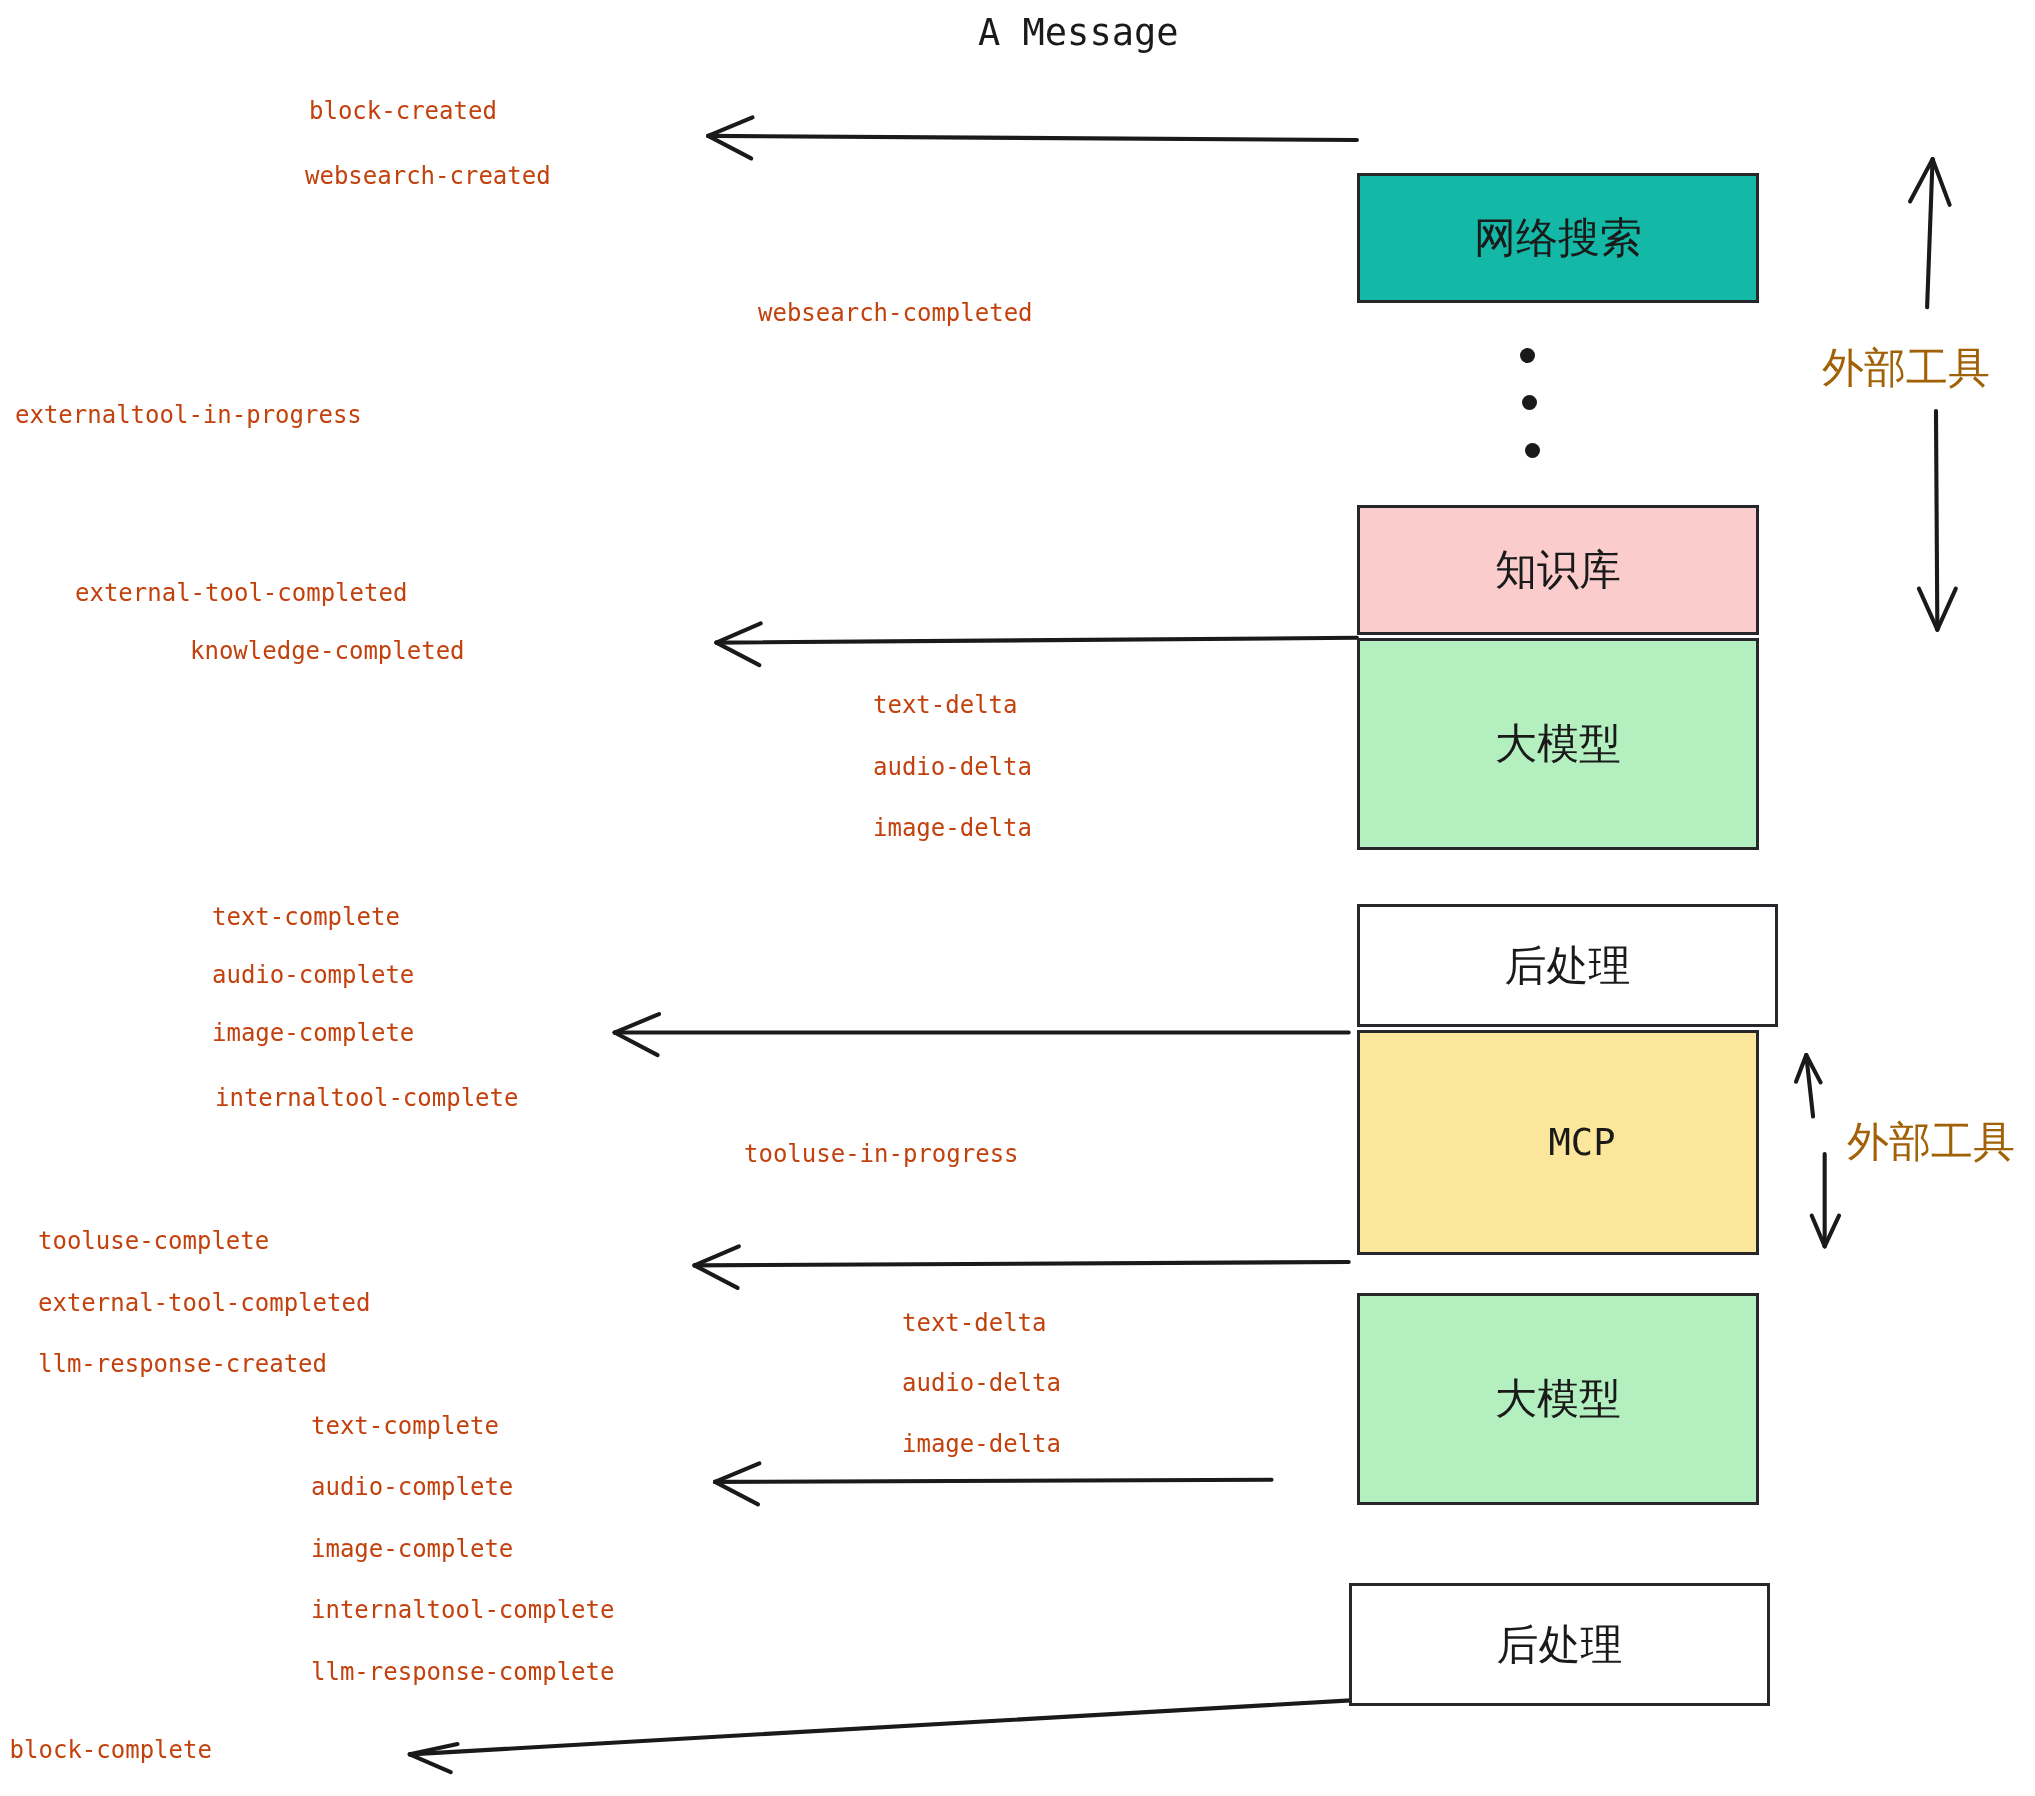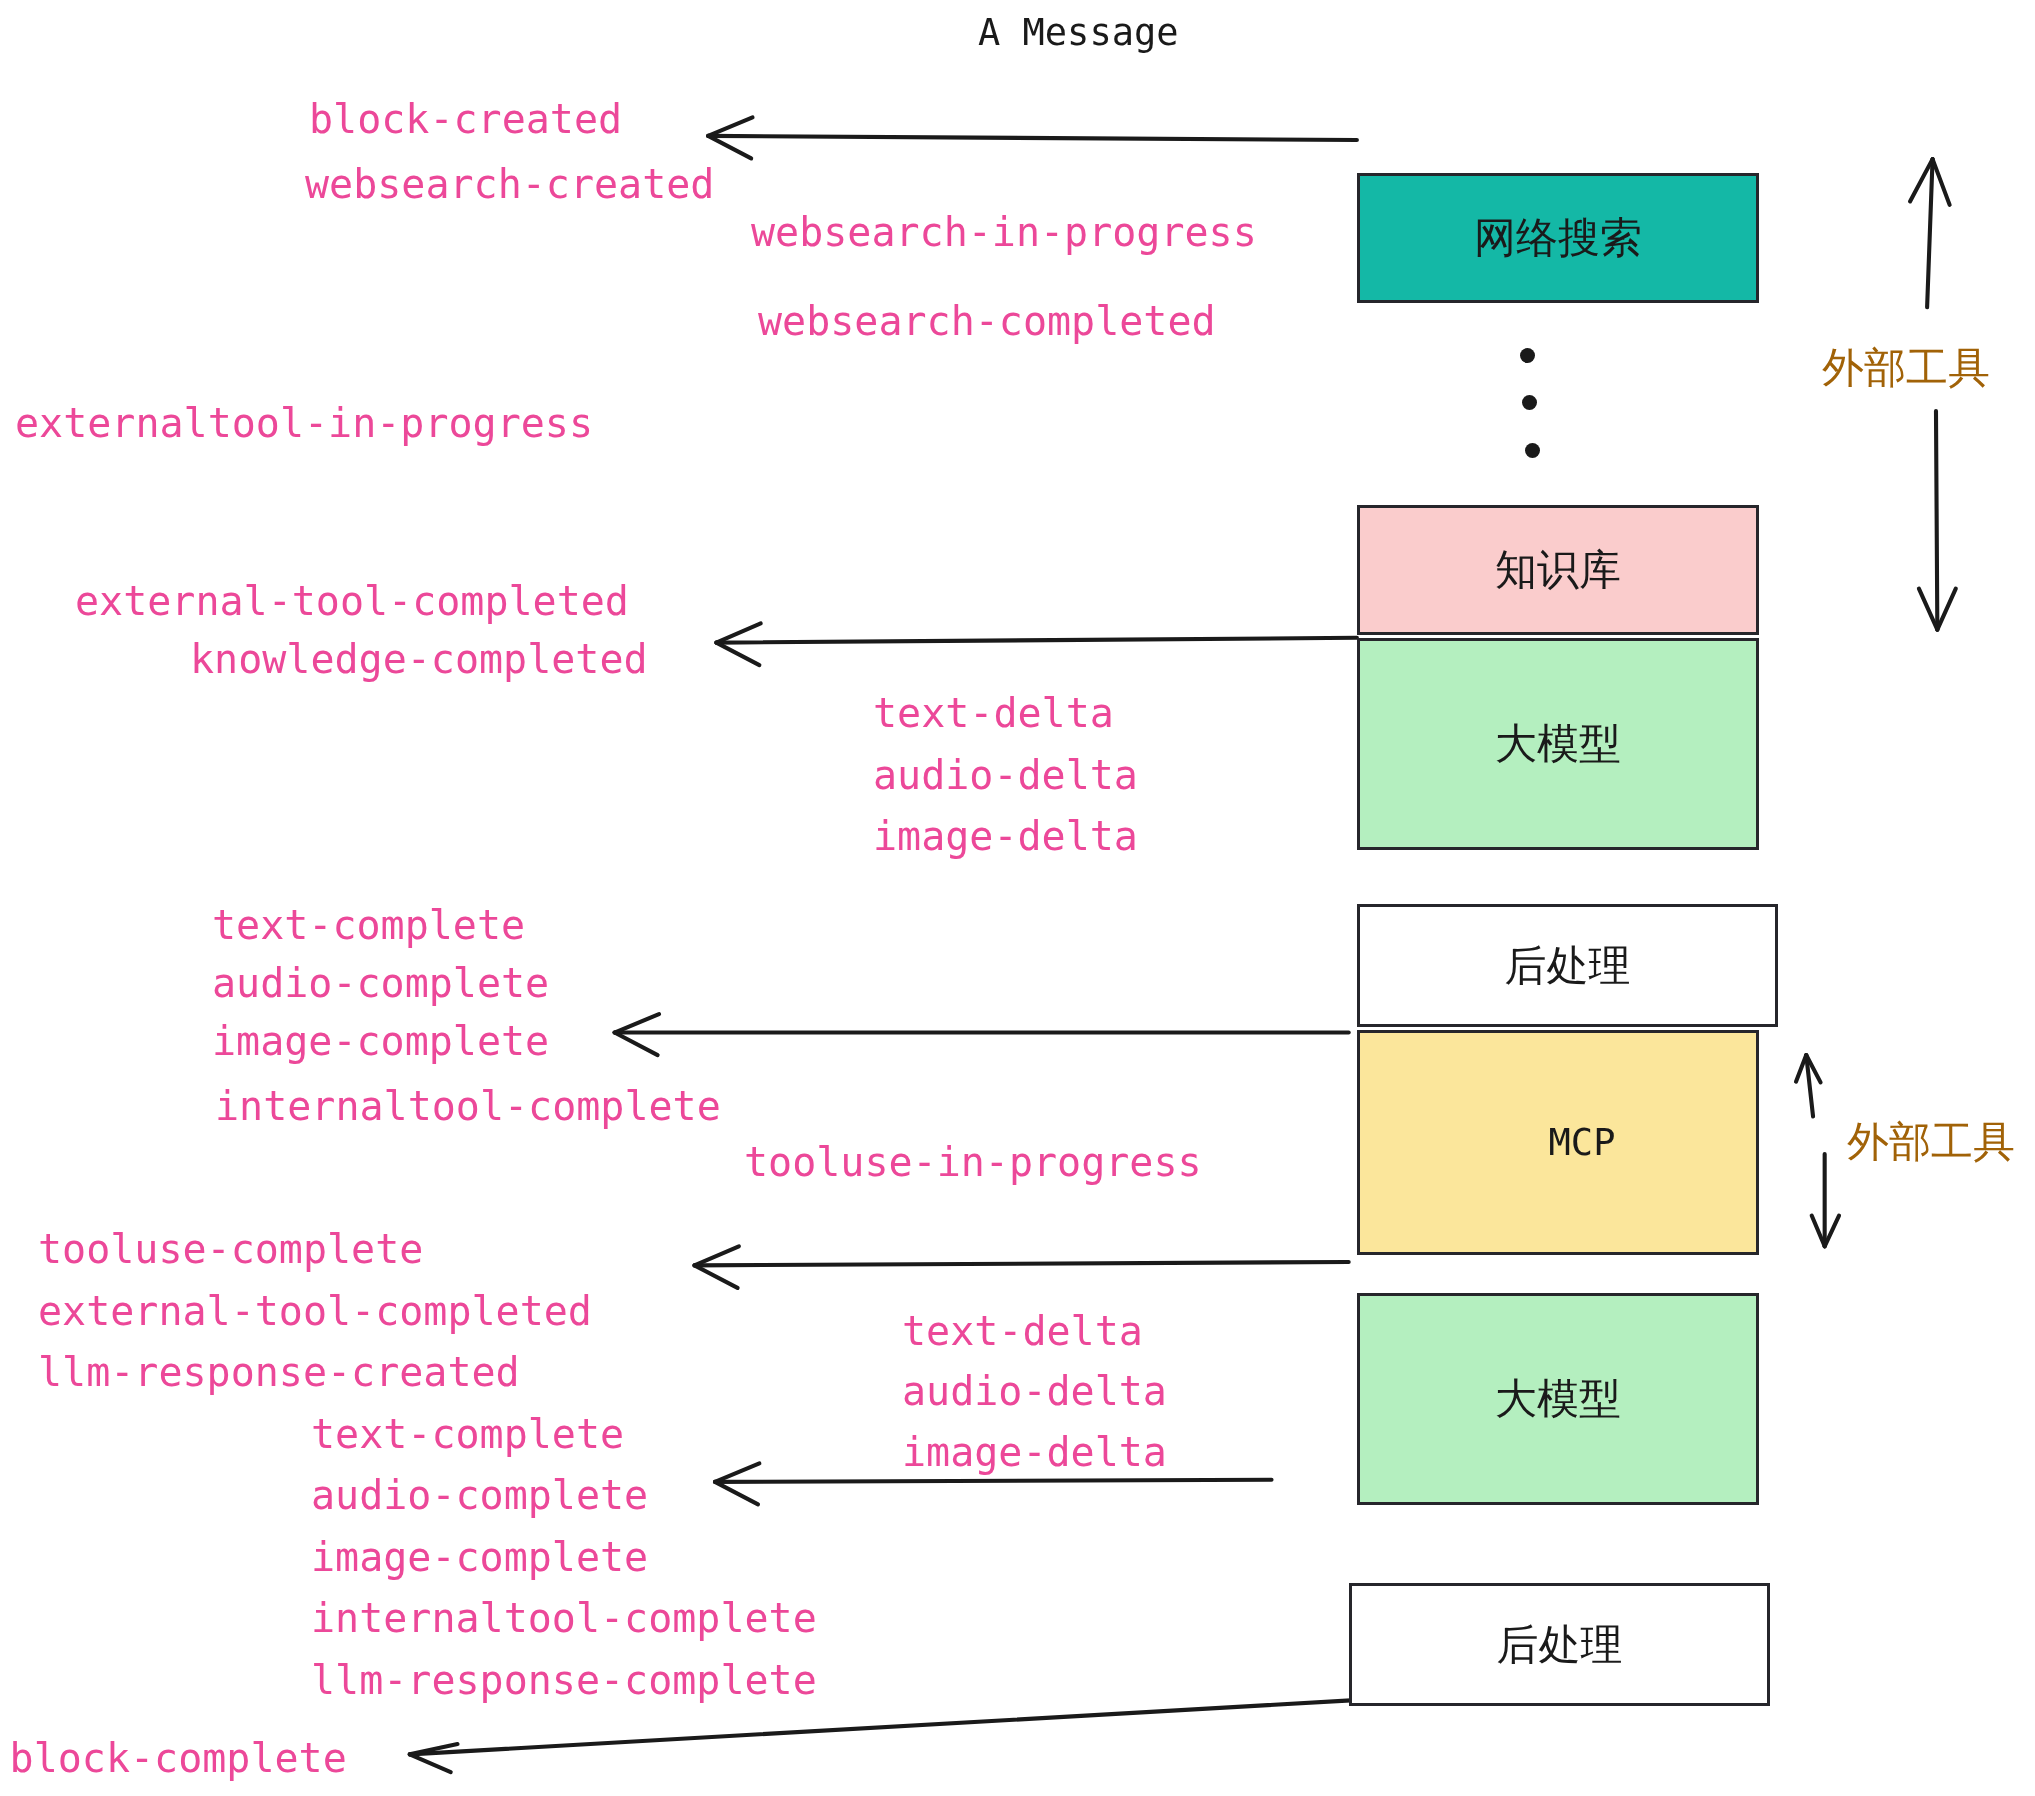--- a/index.html
+++ b/index.html
@@ -13,22 +13,22 @@
   #stage {
     position: relative;
     width: 2035px;
     height: 1796px;
     background: #ffffff;
     overflow: hidden;
   }
   .txt {
     position: absolute;
     font-family: "DejaVu Sans Mono", "Liberation Mono", monospace;
-    font-size: 40px;
-    color: #ec4899;
+    font-size: 24px;
+    color: #c2410c;
     white-space: nowrap;
     letter-spacing: 0px;
     line-height: 1;
   }
   .title {
     position: absolute;
     font-family: "DejaVu Sans Mono", "Liberation Mono", monospace;
     font-size: 37px;
     color: #1a1a1a;
     white-space: nowrap;
@@ -168,21 +168,20 @@
   <div class="dot" style="left:1522px; top:395px;"></div>
   <div class="dot" style="left:1525px; top:443px;"></div>
 
   <div class="sidelabel" style="left:1822px; top:340px;">外部工具</div>
   <div class="sidelabel" style="left:1847px; top:1114px;">外部工具</div>
 
   <div class="txt" style="left:309px; top:99px;">block-created</div>
 
   <div class="txt" style="left:305px; top:164px;">websearch-created</div>
 
-  <div class="txt" style="left:751px; top:212px;">websearch-in-progress</div>
 
   <div class="txt" style="left:758px; top:301px;">websearch-completed</div>
 
   <div class="txt" style="left:15px; top:403px;">externaltool-in-progress</div>
 
 
   <div class="txt" style="left:75px; top:581px;">external-tool-completed</div>
 
   <div class="txt" style="left:190px; top:639px;">knowledge-completed</div>
 

